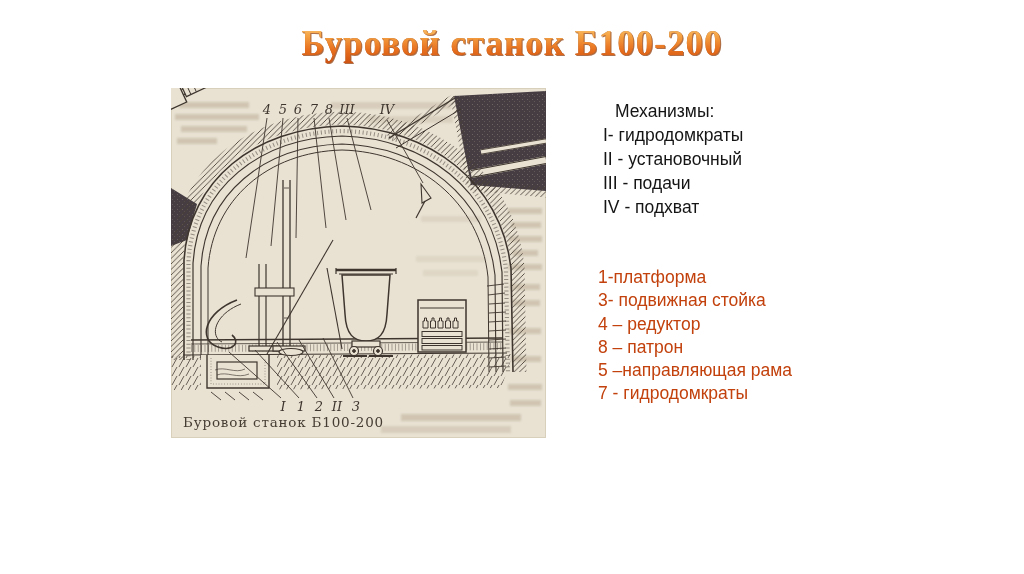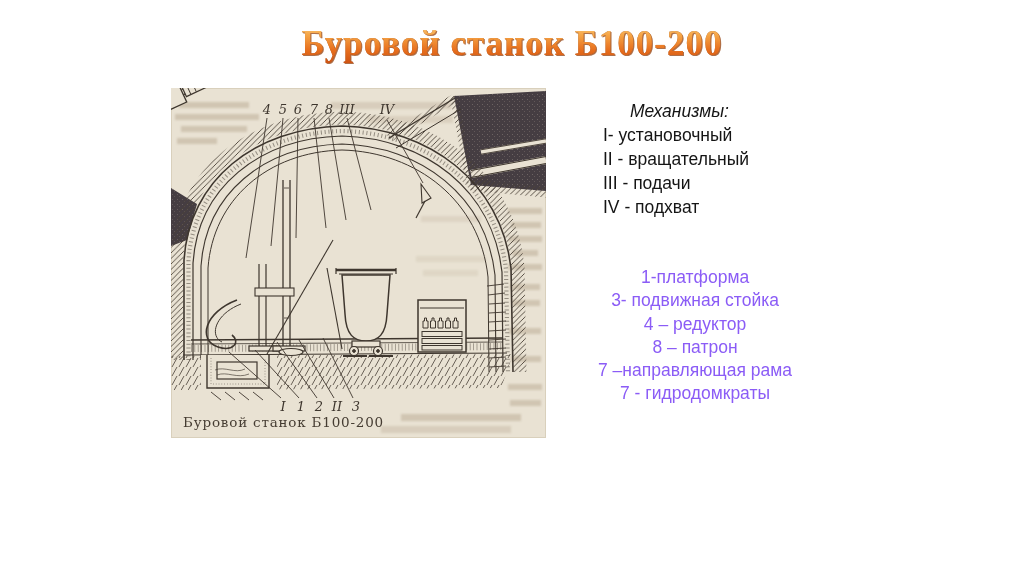--- a/index.html
+++ b/index.html
@@ -18,24 +18,24 @@
       -webkit-background-clip:text;background-clip:text;
       -webkit-text-fill-color:transparent;
       filter:drop-shadow(1px 1.5px 0.4px rgba(150,66,15,0.55)) drop-shadow(0 0 0.6px rgba(140,60,10,0.8));
     }
   }
   .figure-wrap{position:absolute;left:171px;top:88px;width:375px;height:350px;}
   .mech-block{
     position:absolute;left:603px;top:99px;
     font-size:17.5px;line-height:24px;color:#151515;
   }
-  .mech-heading{margin-left:27px;font-style:italic;}
+  .mech-heading{margin-left:12px;}
   .parts-block{
     position:absolute;left:598px;top:266px;
-    font-size:17.5px;line-height:23.3px;color:#8b5cf6;text-align:center;
+    font-size:17.5px;line-height:23.3px;color:#c2410c;
   }
   .txt-line{white-space:pre;}
   svg text{font-family:"DejaVu Serif", serif;}
   .fig-label{font-style:italic;font-size:13px;fill:#3e362e;}
   .fig-caption{font-size:13.5px;letter-spacing:0.8px;fill:#453c32;}
 </style>
 </head>
 <body>
 
 <div class="slide-title">
@@ -255,26 +255,26 @@
     <text class="fig-label" x="166" y="323">II</text>
     <text class="fig-label" x="185" y="323">3</text>
   </g>
 
   <text class="fig-caption" x="12" y="339">Буровой станок Б100-200</text>
 </svg>
 </div>
 
 <div class="mech-block">
   <div class="txt-line mech-heading">Механизмы:</div>
-  <div class="txt-line">I- установочный</div>
-  <div class="txt-line">II - вращательный</div>
+  <div class="txt-line">I- гидродомкраты</div>
+  <div class="txt-line">II - установочный</div>
   <div class="txt-line">III - подачи</div>
   <div class="txt-line">IV - подхват</div>
 </div>
 
 <div class="parts-block">
   <div class="txt-line">1-платформа</div>
   <div class="txt-line">3- подвижная стойка</div>
   <div class="txt-line">4 – редуктор</div>
   <div class="txt-line">8 – патрон</div>
-  <div class="txt-line">7 –направляющая рама</div>
+  <div class="txt-line">5 –направляющая рама</div>
   <div class="txt-line">7 - гидродомкраты</div>
 </div>
 
 </body></html>

